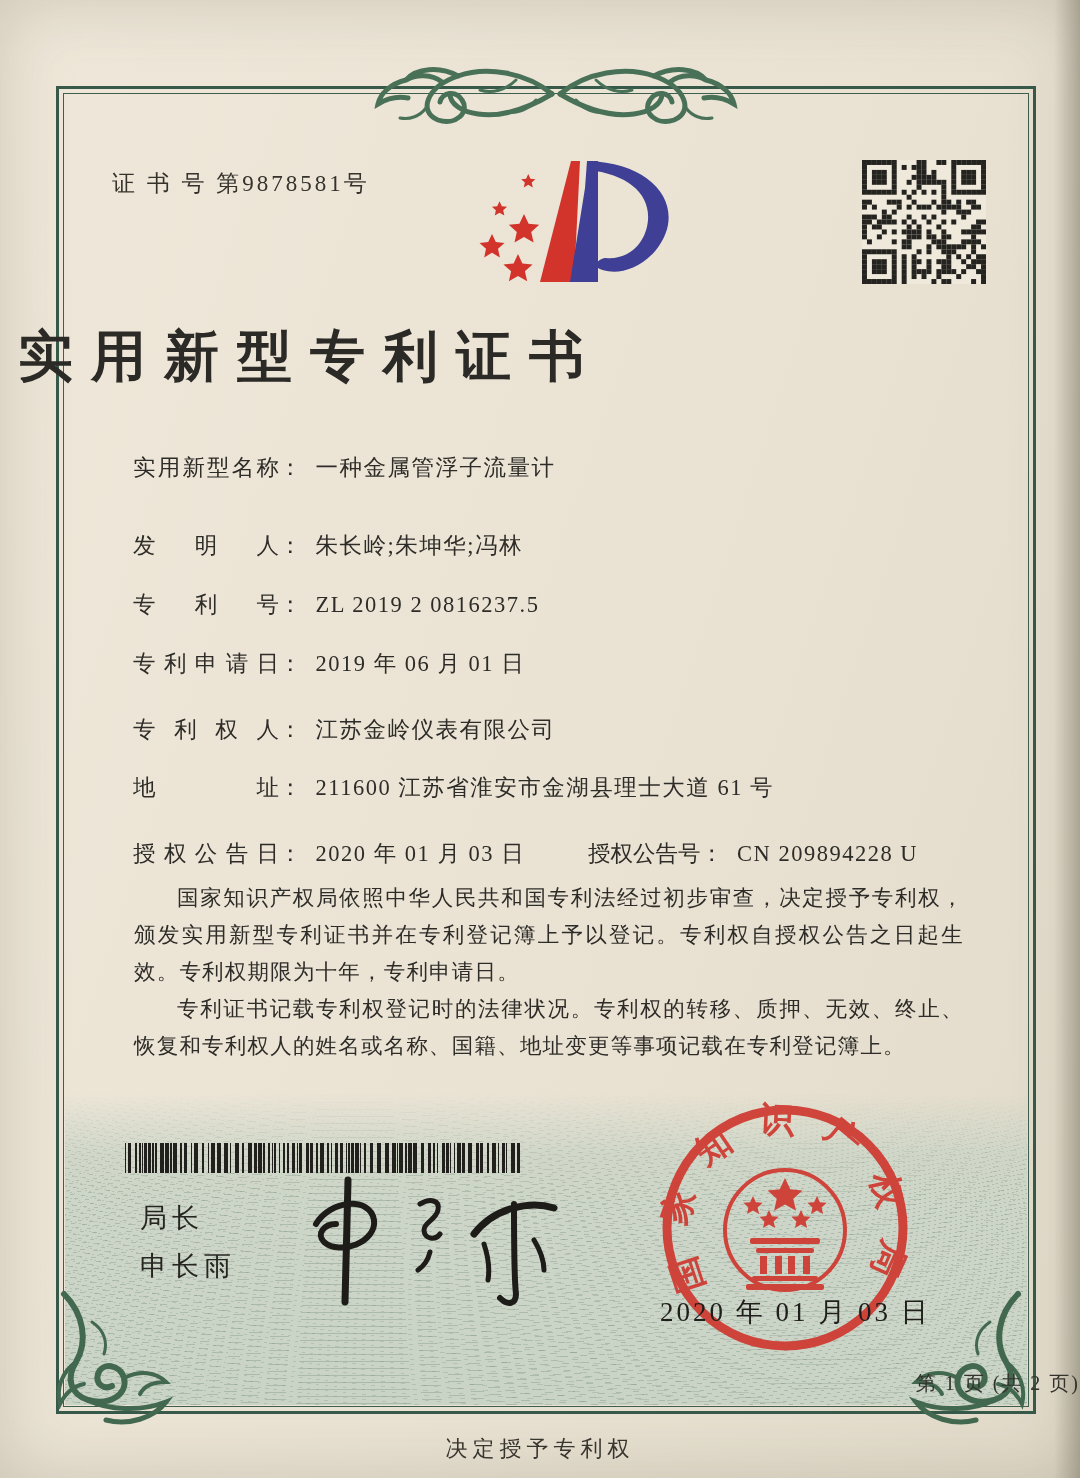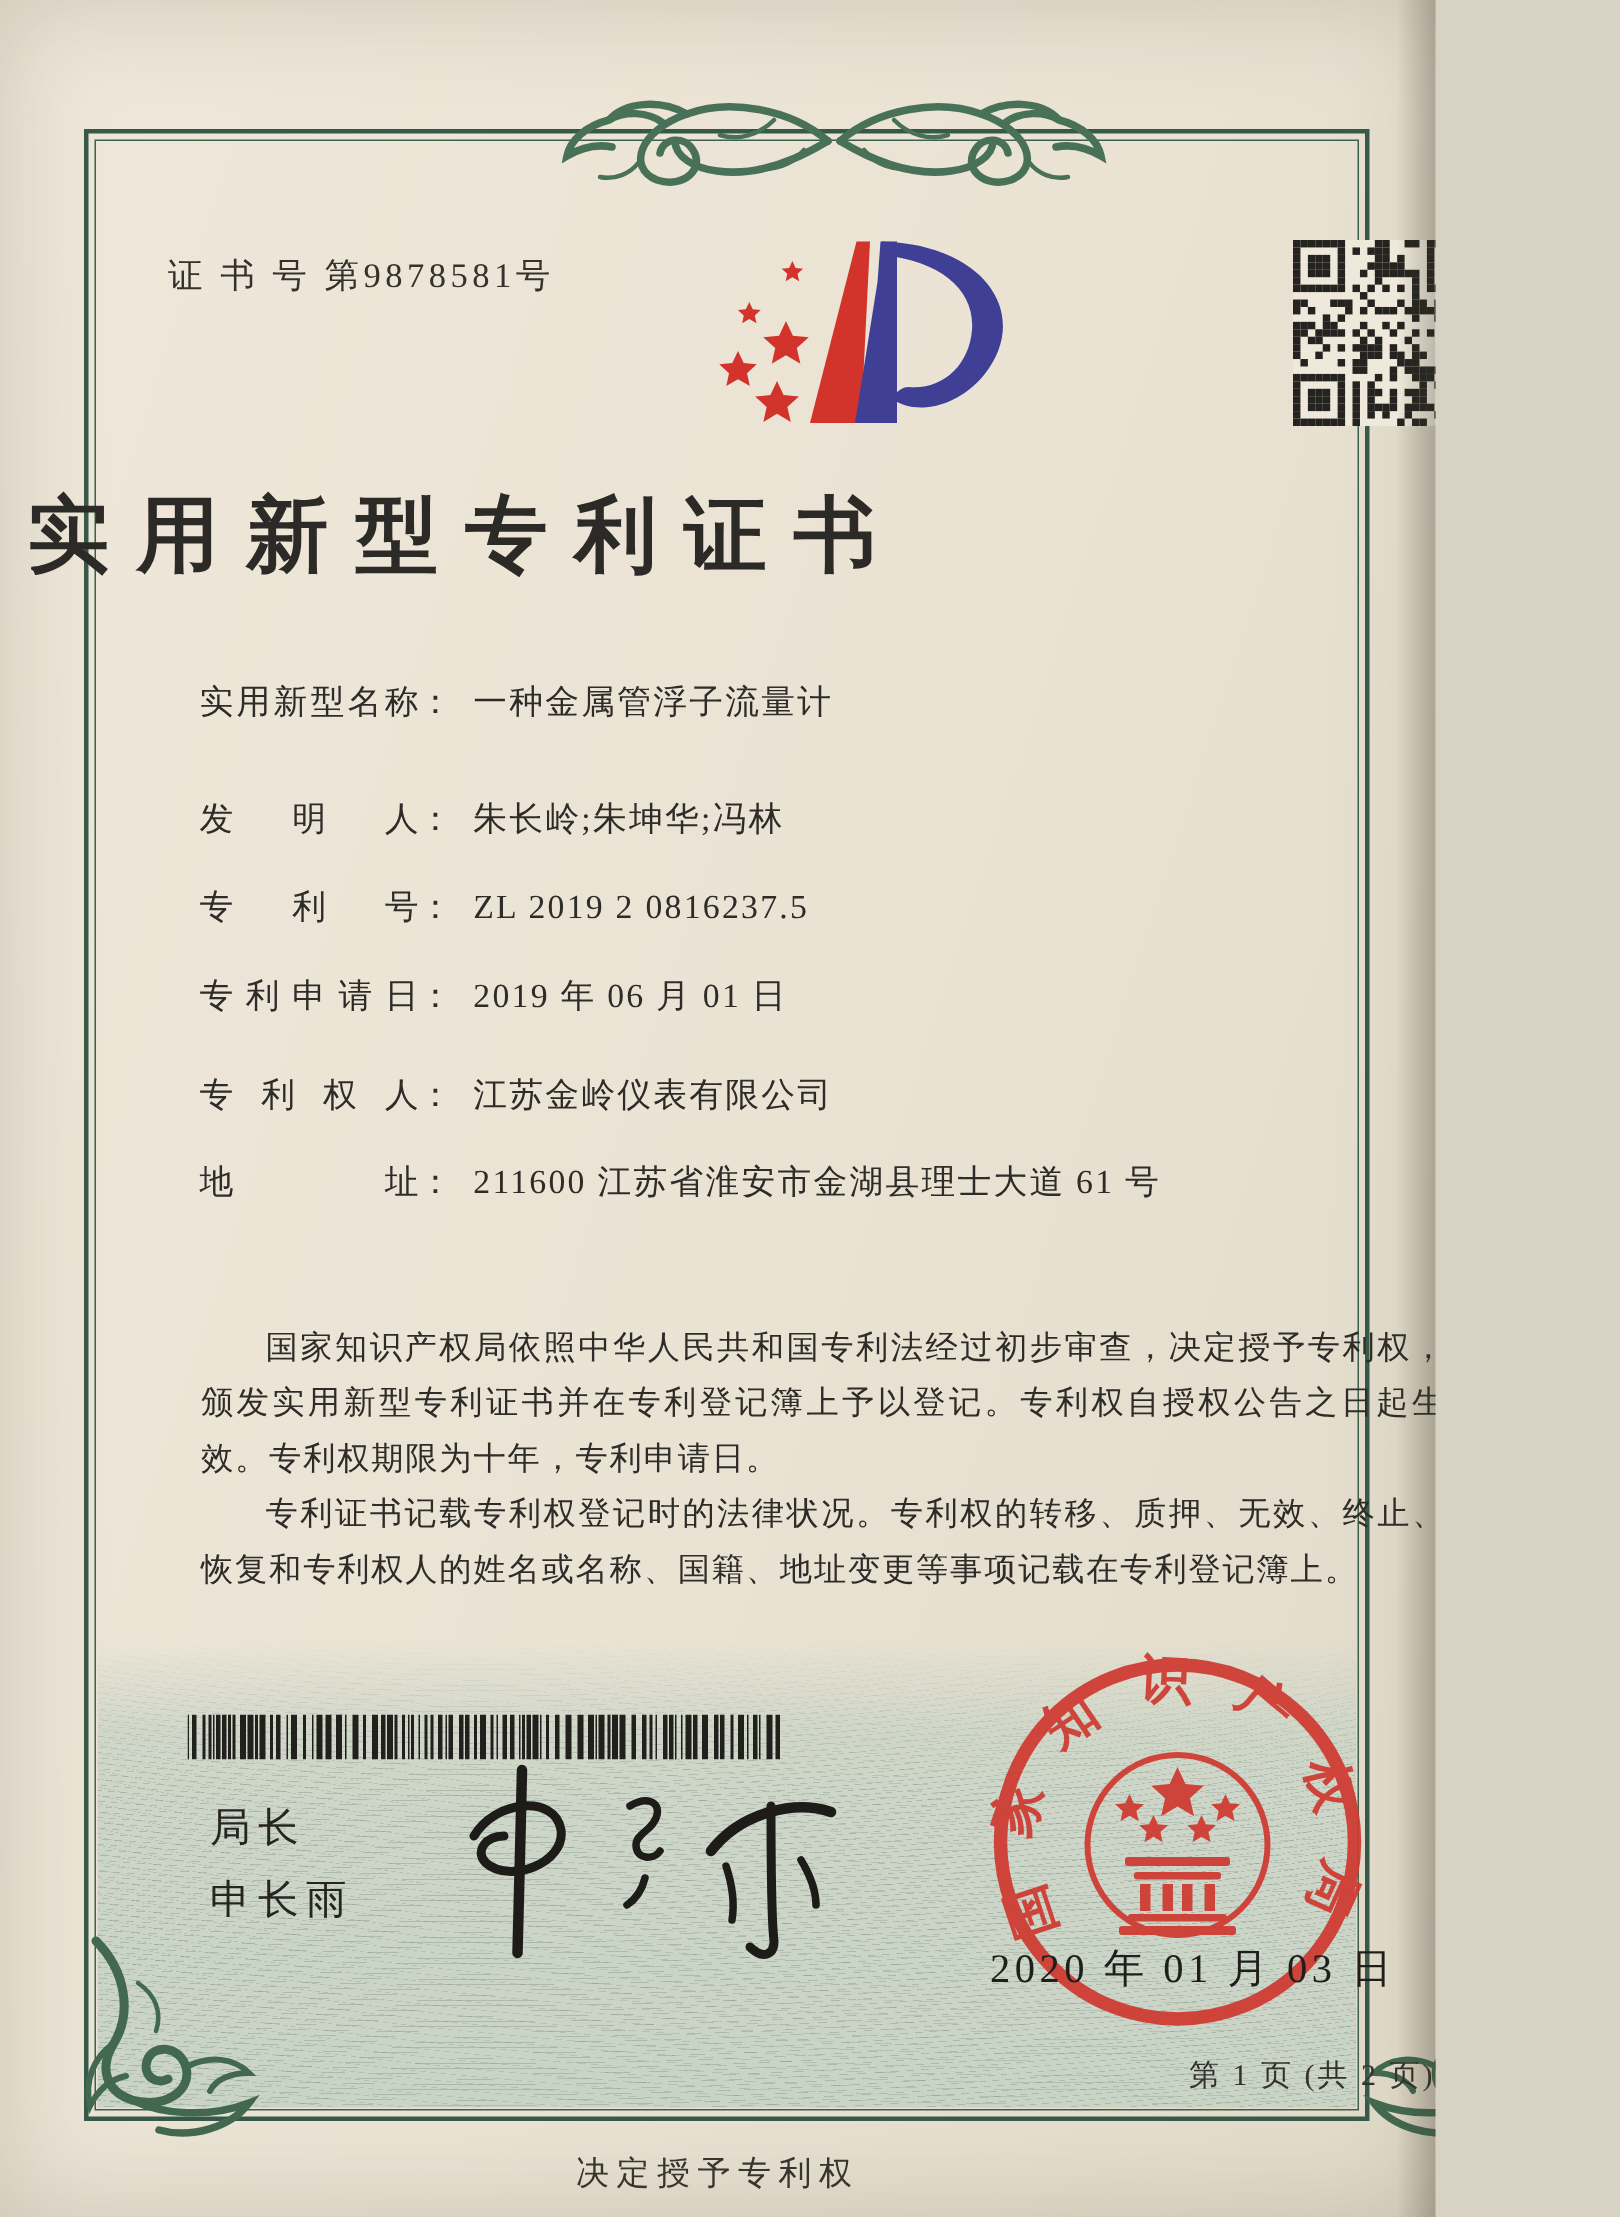--- a/index.html
+++ b/index.html
@@ -3,21 +3,21 @@
 <meta charset="utf-8">
 <style>
   html,body{margin:0;padding:0;}
   body{
     width:1080px;height:1478px;
     background:#d8d2c4;
     font-family:"Liberation Serif","DejaVu Serif",serif;
     overflow:hidden;
   }
   #page{
-    position:relative;width:957px;height:1478px;
+    position:relative;width:1080px;height:1478px;
     background:linear-gradient(108deg,#efe8da 0%,#eae3d4 55%,#e2dbca 100%);
     box-shadow:inset 0 0 70px rgba(90,80,60,.22);
     overflow:hidden;
     text-decoration:underline;
   }
   
   .frame{
     position:absolute;left:56px;top:86px;right:44px;bottom:64px;
     border:3px solid #37594a;
   }
@@ -477,20 +477,24 @@
   </div>
   <div class="field-row" style="top:648px">
     <span class="flabel">专利申请日</span><span class="fcolon">：</span><span class="fvalue">2019 年 06 月 01 日</span>
   </div>
   <div class="field-row" style="top:714px">
     <span class="flabel">专利权人</span><span class="fcolon">：</span><span class="fvalue">江苏金岭仪表有限公司</span>
   </div>
   <div class="field-row" style="top:772px">
     <span class="flabel">地址</span><span class="fcolon">：</span><span class="fvalue">211600  江苏省淮安市金湖县理士大道 61 号</span>
   </div>
+  <div class="field-row" style="top:838px">
+    <span class="flabel">授权公告日</span><span class="fcolon">：</span><span class="fvalue">2020 年 01 月 03 日</span>
+    <span class="grant-no"><span>授权公告号</span><span class="fcolon">：</span><span class="fvalue">CN 209894228 U</span></span>
+  </div>
 
   <div class="body-text">
     <p>国家知识产权局依照中华人民共和国专利法经过初步审查，决定授予专利权，颁发实用新型专利证书并在专利登记簿上予以登记。专利权自授权公告之日起生效。专利权期限为十年，专利申请日。</p>
     <p>专利证书记载专利权登记时的法律状况。专利权的转移、质押、无效、终止、恢复和专利权人的姓名或名称、国籍、地址变更等事项记载在专利登记簿上。</p>
   </div>
 
   <svg class="barcode" id="barcode-svg" viewBox="0 0 395 30" preserveAspectRatio="none">
       <rect x="0" y="0" width="1" height="30" fill="#21201c"></rect>
       <rect x="3" y="0" width="3" height="30" fill="#21201c"></rect>
       <rect x="10" y="0" width="2" height="30" fill="#21201c"></rect>

